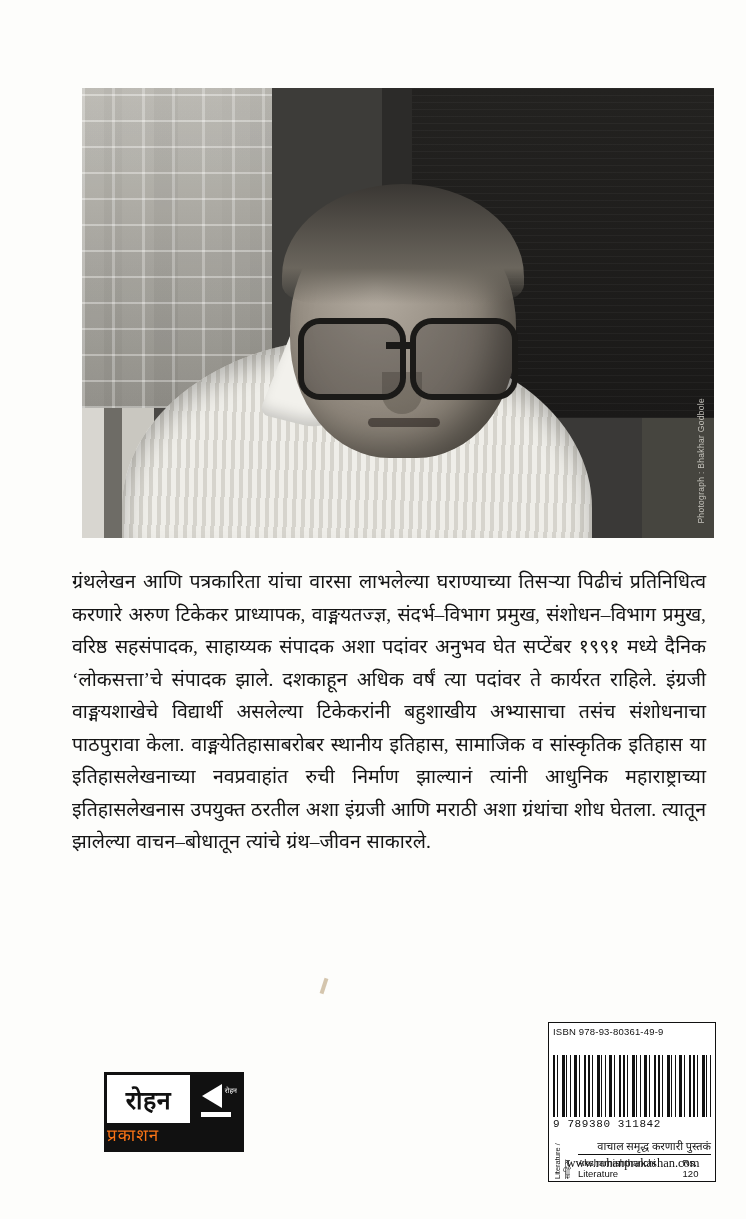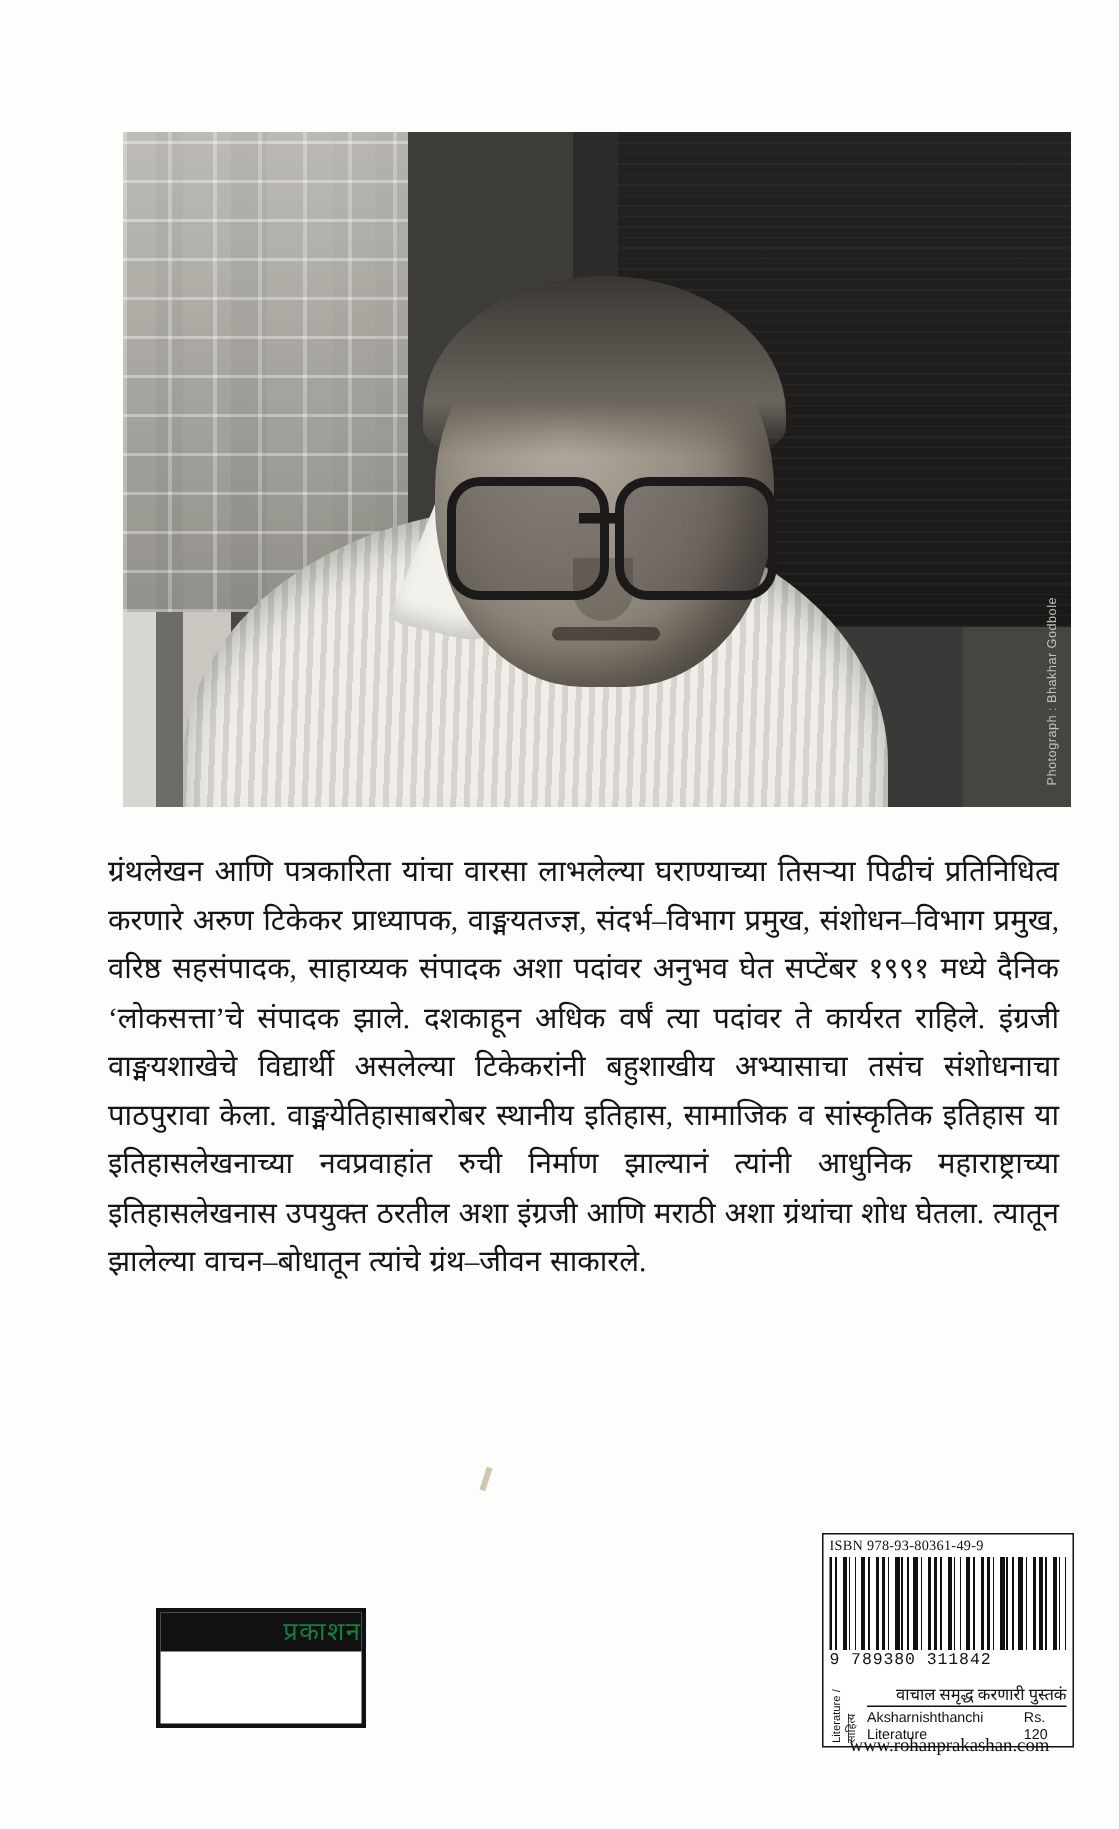--- a/index.html
+++ b/index.html
@@ -219,22 +219,22 @@
   .logo-mark:after {
     content: "";
     position: absolute;
     left: 8px; bottom: 6px;
     width: 30px; height: 5px;
     background: #fff;
   }
   .logo-sub {
     height: 26px;
     background: #111;
-    color: #15803d;
-    text-align: right;
+    color: #f97316;
+    text-align: left;
     font-size: 17px;
     line-height: 26px;
     letter-spacing: 1px;
   }
   .logo-mark-label {
     position: absolute;
     right: 4px;
     bottom: 28px;
     color: #fff;
     font-size: 7px;
@@ -246,25 +246,25 @@
     position: absolute;
     left: 548px;
     top: 1022px;
     width: 168px;
     border: 1.5px solid #111;
     background: #fff;
     padding: 3px 4px 2px 4px;
     box-sizing: border-box;
   }
   .isbn-text {
-    font-family: Liberation Serif, serif;
+    font-family: Liberation Sans, sans-serif;
     font-size: 9.5px;
     letter-spacing: .2px;
     color: #111;
-    margin-bottom: 2px;
+    margin-bottom: 18px;
     white-space: nowrap;
   }
   .barcode {
     height: 62px;
     width: 100%;
     background-image:
       repeating-linear-gradient(90deg,
         #111 0 2px, #fff 2px 4px, #111 4px 5px, #fff 5px 9px,
         #111 9px 12px, #fff 12px 13px, #111 13px 14px, #fff 14px 17px,
         #111 17px 18px, #fff 18px 21px, #111 21px 24px, #fff 24px 26px,
@@ -356,20 +356,26 @@
     </div>
 
     <div class="photo-credit">Photograph : Bhakhar Godbole</div>
   </div>
 
   <div class="blurb">ग्रंथलेखन आणि पत्रकारिता यांचा वारसा लाभलेल्या घराण्याच्या तिसऱ्या पिढीचं प्रतिनिधित्व करणारे अरुण टिकेकर प्राध्यापक, वाङ्मयतज्ज्ञ, संदर्भ–विभाग प्रमुख, संशोधन–विभाग प्रमुख, वरिष्ठ सहसंपादक, साहाय्यक संपादक अशा पदांवर अनुभव घेत सप्टेंबर १९९१ मध्ये दैनिक ‘लोकसत्ता’चे संपादक झाले. दशकाहून अधिक वर्षं त्या पदांवर ते कार्यरत राहिले. इंग्रजी वाङ्मयशाखेचे विद्यार्थी असलेल्या टिकेकरांनी बहुशाखीय अभ्यासाचा तसंच संशोधनाचा पाठपुरावा केला. वाङ्मयेतिहासाबरोबर स्थानीय इतिहास, सामाजिक व सांस्कृतिक इतिहास या इतिहासलेखनाच्या नवप्रवाहांत रुची निर्माण झाल्यानं त्यांनी आधुनिक महाराष्ट्राच्या इतिहासलेखनास उपयुक्त ठरतील अशा इंग्रजी आणि मराठी अशा ग्रंथांचा शोध घेतला. त्यातून झालेल्या वाचन–बोधातून त्यांचे ग्रंथ–जीवन साकारले.</div>
 
   <div class="speck"></div>
 
   <div class="logo">
+    <div class="logo-top">
+      <div class="logo-word">रोहन</div>
+      <div class="logo-mark">
+        <span class="logo-mark-label">रोहन</span>
+      </div>
+    </div>
     <div class="logo-sub">प्रकाशन</div>
   </div>
 
   <div class="isbn-block">
     <div class="isbn-text">ISBN 978-93-80361-49-9</div>
     <div class="barcode"></div>
     <div class="barcode-num">9 789380 311842</div>
     <div class="isbn-foot">
       <div class="vert-label">Literature / साहित्य</div>
       <div class="foot-lines">

